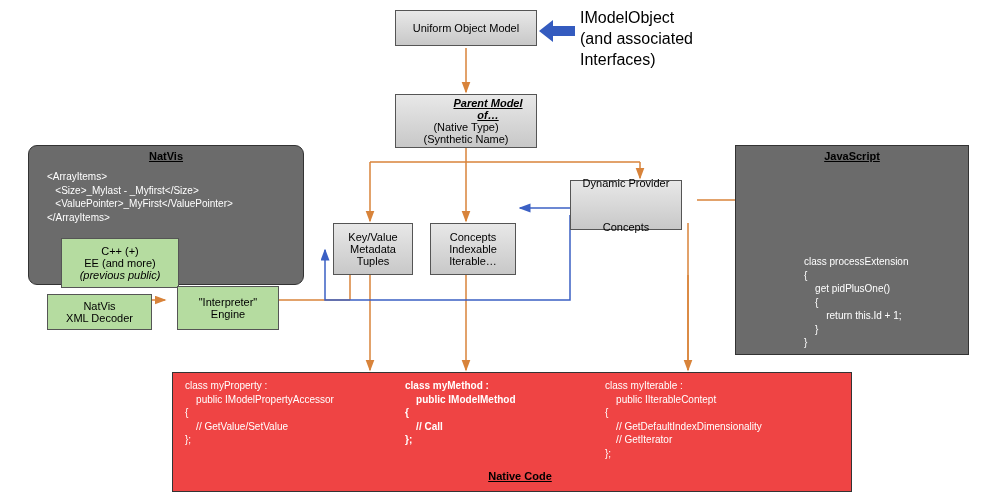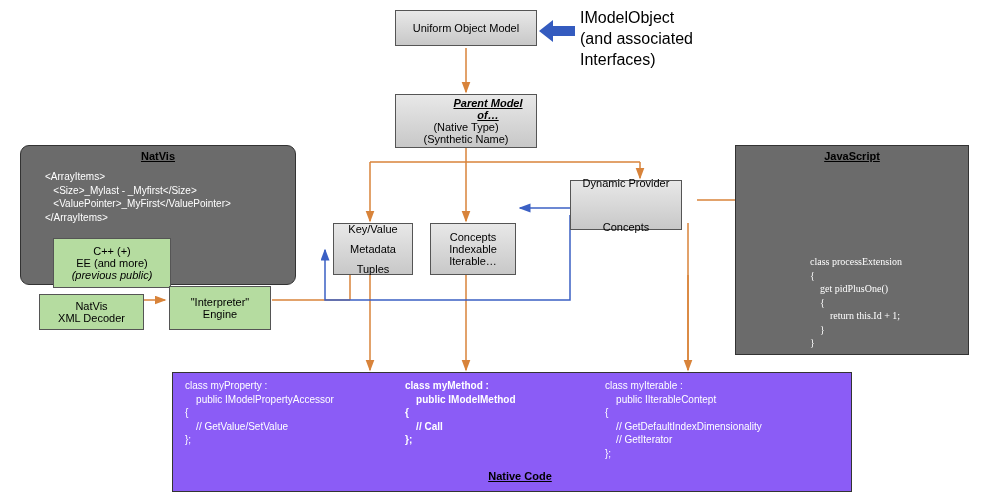--- a/index.html
+++ b/index.html
@@ -24,34 +24,34 @@
   }
   .node.green {
     background: #b5dca0;
   }
   .panel {
     position: absolute;
     background: #6b6b6b;
     border: 1px solid #333;
   }
   .panel-dark {
-    background: #8b5cf6;
+    background: #ef4444;
   }
   .panel-title {
     text-align: center;
     font-weight: bold;
     text-decoration: underline;
     padding: 4px 0;
     color: #000;
   }
   .code-block {
     color: #fff;
     font-family: Arial, sans-serif;
     font-size: 10px;
-    padding: 4px 24px;
+    padding: 4px 18px;
     white-space: pre;
     line-height: 1.35;
   }
   .code-block-dark {
     color: #fff;
     font-size: 10px;
     padding: 6px 12px;
     white-space: pre;
     line-height: 1.35;
   }
@@ -152,21 +152,21 @@
 <div class="node" style="left:395px; top:10px; width:142px; height:36px;text-align:right;">
   <span>Uniform Object Model</span>
 </div>
 
 <div class="node" style="left:395px; top:94px; width:142px; height:54px;">
   <span class="bold italic underline">Parent Model of…</span>
   <span>(Native Type)</span>
   <span>(Synthetic Name)</span>
 </div>
 
-<div class="node" style="left:333px; top:223px; width:80px; height:52px;gap:8px;">
+<div class="node" style="left:333px; top:223px; width:80px; height:52px;">
   <span>Key/Value</span>
   <span>Metadata</span>
   <span>Tuples</span>
 </div>
 
 <div class="node" style="left:430px; top:223px; width:86px; height:52px;">
   <span>Concepts</span>
   <span>Indexable</span>
   <span>Iterable…</span>
 </div>
@@ -181,21 +181,21 @@
   <span>(JSO / DMSO)</span>
   <span>RCW / CCW?</span>
 </div>
 
 <div class="node green" style="left:854px; top:178px; width:92px; height:50px;">
   <span>ChakraCore</span>
   <span>JavaScript</span>
   <span>Engine</span>
 </div>
 
-<div class="panel" style="left:20px; top:145px; width:276px; height:140px;border-radius:9px;">
+<div class="panel" style="left:28px; top:145px; width:276px; height:140px;border-radius:9px;">
   <div class="panel-title">NatVis</div>
   <div class="code-block">&lt;ArrayItems&gt;
    &lt;Size&gt;_Mylast - _Myfirst&lt;/Size&gt;
    &lt;ValuePointer&gt;_MyFirst&lt;/ValuePointer&gt;
 &lt;/ArrayItems&gt;</div>
 
   <div class="inner-box green" style="left:32px; top:92px; width:118px; height:50px;">
     <span>C++ (+)</span>
     <span>EE (and more)</span>
     <span class="italic">(previous public)</span>
@@ -207,21 +207,21 @@
   </div>
 
   <div class="inner-box green" style="left:148px; top:140px; width:102px; height:44px;">
     <span>"Interpreter"</span>
     <span>Engine</span>
   </div>
 </div>
 
 <div class="panel" style="left:735px; top:145px; width:234px; height:210px;">
   <div class="panel-title">JavaScript</div>
-  <div class="code-block" style="position:absolute; left:50px; top:105px;font-family:Liberation Serif, serif;">class processExtension
+  <div class="code-block" style="position:absolute; left:50px; top:105px;">class processExtension
 {
     get pidPlusOne()
     {
         return this.Id + 1;
     }
 }</div>
 </div>
 
 <div class="panel panel-dark" style="left:172px; top:372px; width:680px; height:120px;">
   <div style="display:flex; flex-direction:row;">

